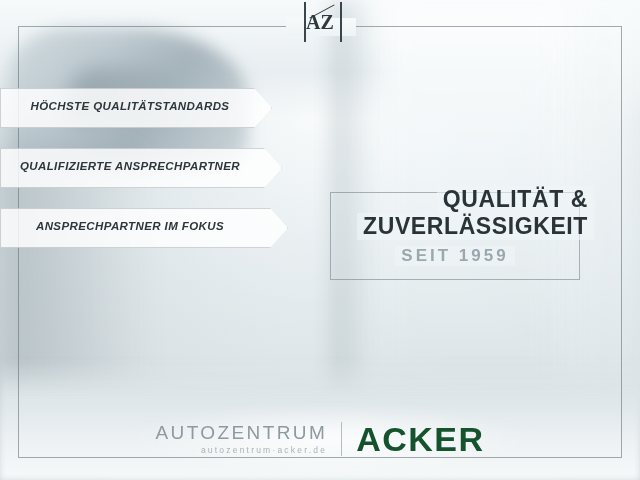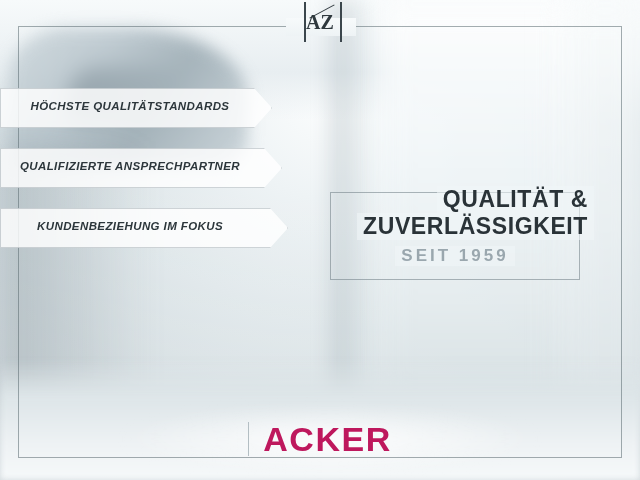--- a/index.html
+++ b/index.html
@@ -239,21 +239,21 @@
   }
   .brand-divider {
     width: 1px;
     height: 34px;
     background: #b3bec3;
   }
   .brand-right {
     font-size: 34px;
     font-weight: 700;
     letter-spacing: 1.5px;
-    color: #be185d;
+    color: #14532d;
     line-height: 1;
   }
 </style>
 </head>
 <body>
 
 <div class="stage">
 
   <div class="bg">
     <div class="bg-ceiling"></div>
@@ -285,36 +285,40 @@
 
     <div class="banner b2">
       <div class="banner-shape"></div>
       <div class="banner-label">QUALIFIZIERTE ANSPRECHPARTNER</div>
     </div>
 
 
 
     <div class="banner b5">
       <div class="banner-shape"></div>
-      <div class="banner-label">KUNDENBEZIEHUNG IM FOKUS</div>
+      <div class="banner-label">ANSPRECHPARTNER IM FOKUS</div>
     </div>
 
   </div>
 
   <div class="headline-box"></div>
   <div class="headline">
     <span class="line">
       <span class="line-inner">QUALITÄT &amp;</span>
     </span>
     <span class="line">
       <span class="line-inner">ZUVERLÄSSIGKEIT</span>
     </span>
     <span class="sub">
       <span class="sub-inner">SEIT 1959</span>
     </span>
   </div>
 
   <div class="brand">
+    <div class="brand-left">
+      <div class="brand-word">AUTOZENTRUM</div>
+      <div class="brand-url">autozentrum·acker.de</div>
+    </div>
     <div class="brand-divider"></div>
     <div class="brand-right">ACKER</div>
   </div>
 
 </div>
 
 </body></html>

